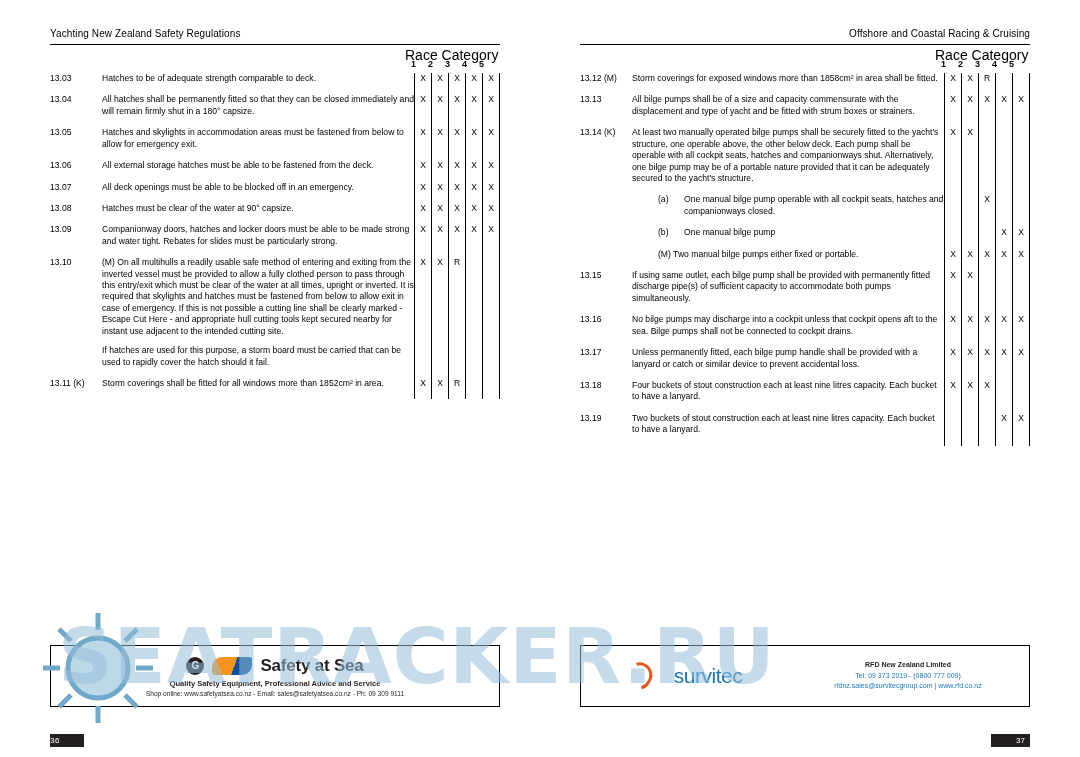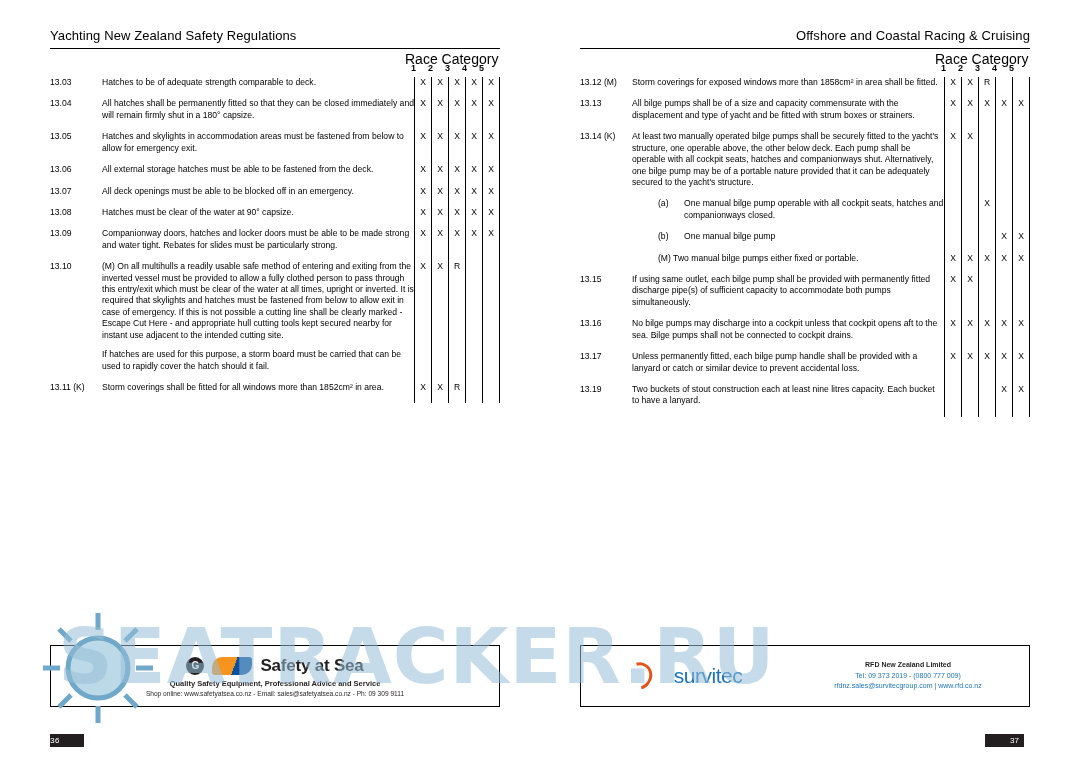--- a/index.html
+++ b/index.html
@@ -23,21 +23,21 @@
   .page {
     position: relative;
     width: 540px;
     height: 757px;
     box-sizing: border-box;
   }
   .page-left { padding: 28px 40px 0 50px; }
   .page-right { padding: 28px 50px 0 40px; }
 
   .running-head {
-    font-size: 13px;
+    font-size: 10px;
     color: #000;
     letter-spacing: 0.1px;
     padding-bottom: 5px;
   }
   .page-left .running-head { text-align: left; }
   .page-right .running-head { text-align: right; }
   .head-rule {
     border-bottom: 1px solid #000;
     height: 0;
   }
@@ -123,21 +123,21 @@
     bottom: 10px;
     width: 34px;
     height: 13px;
     background: #231f20;
     color: #fff;
     font-size: 8px;
     display: flex;
     align-items: center;
   }
   .page-num.left { left: 50px; padding-left: 0; font-family: Liberation Mono, monospace; }
-  .page-num.right { right: 56px; justify-content: flex-end; padding-right: 5px; }
+  .page-num.right { right: 50px; justify-content: flex-end; padding-right: 5px; }
 
   
   .sas {
     position: relative;
     height: 100%;
     display: flex;
     align-items: center;
     justify-content: center;
     flex-direction: column;
   }
@@ -515,20 +515,31 @@
           <tr>
             <td class="num">13.17</td>
             <td class="body">
               <div>Unless permanently fitted, each bilge pump handle shall be provided with a lanyard or catch or similar device to prevent accidental loss.</div>
             </td>
             <td class="mark">X</td>
             <td class="mark">X</td>
             <td class="mark">X</td>
             <td class="mark">X</td>
             <td class="mark">X</td>
+          </tr>
+          <tr>
+            <td class="num">13.18</td>
+            <td class="body">
+              <div>Four buckets of stout construction each at least nine litres capacity. Each bucket to have a lanyard.</div>
+            </td>
+            <td class="mark">X</td>
+            <td class="mark">X</td>
+            <td class="mark">X</td>
+            <td class="mark"></td>
+            <td class="mark"></td>
           </tr>
           <tr>
             <td class="num">13.19</td>
             <td class="body">
               <div>Two buckets of stout construction each at least nine litres capacity. Each bucket to have a lanyard.</div>
             </td>
             <td class="mark"></td>
             <td class="mark"></td>
             <td class="mark"></td>
             <td class="mark">X</td>

